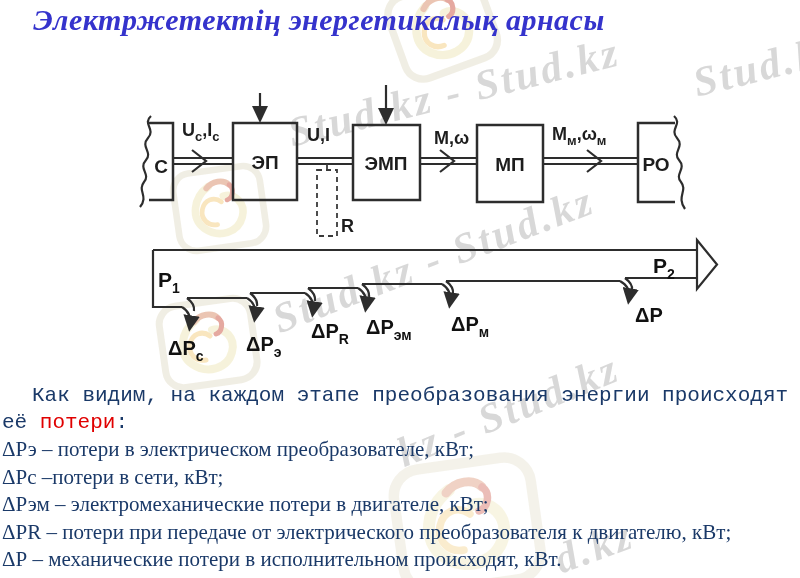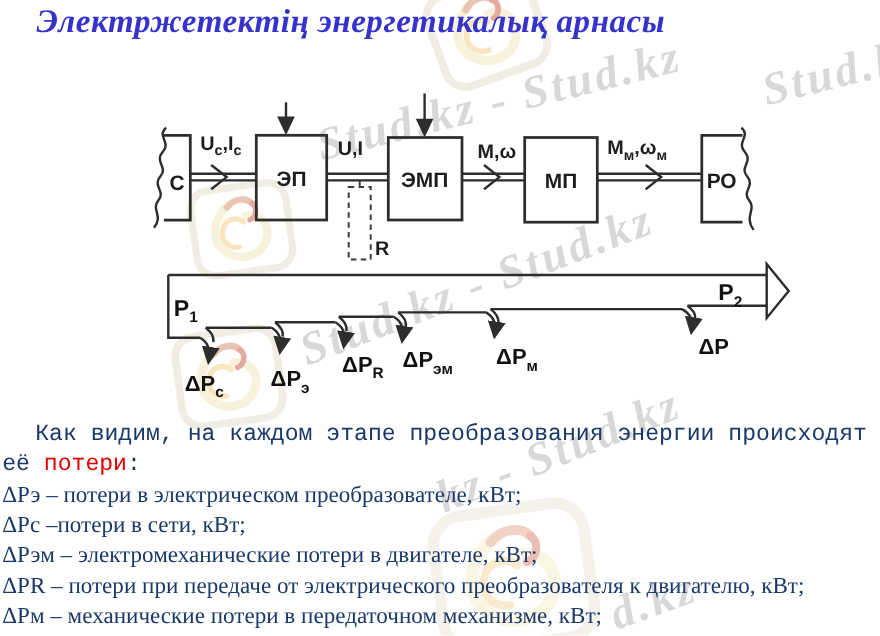--- a/index.html
+++ b/index.html
@@ -178,17 +178,16 @@
       <text class="loss" x="635" y="242"><tspan>ΔP</tspan><tspan class="sub" dy="6"></tspan></text>
     </g>
   </svg>
 
   <div class="text-block">
     <p class="intro"><span>Как видим, на каждом этапе преобразования энергии происходят её </span><span class="red">потери</span><span>:</span></p>
     <div class="item">ΔРэ – потери в электрическом преобразователе, кВт;</div>
     <div class="item">ΔРс –потери в сети, кВт;</div>
     <div class="item">ΔРэм – электромеханические потери в двигателе, кВт;</div>
     <div class="item">ΔPR – потери при передаче от электрического преобразователя к двигателю, кВт;</div>
-    <div class="item">ΔРм – механические потери в передаточном механизме, кВт;</div>
     <div class="item">ΔР – механические потери в исполнительном происходят, кВт.</div>
   </div>
 
 </div>
 
 </body></html>

